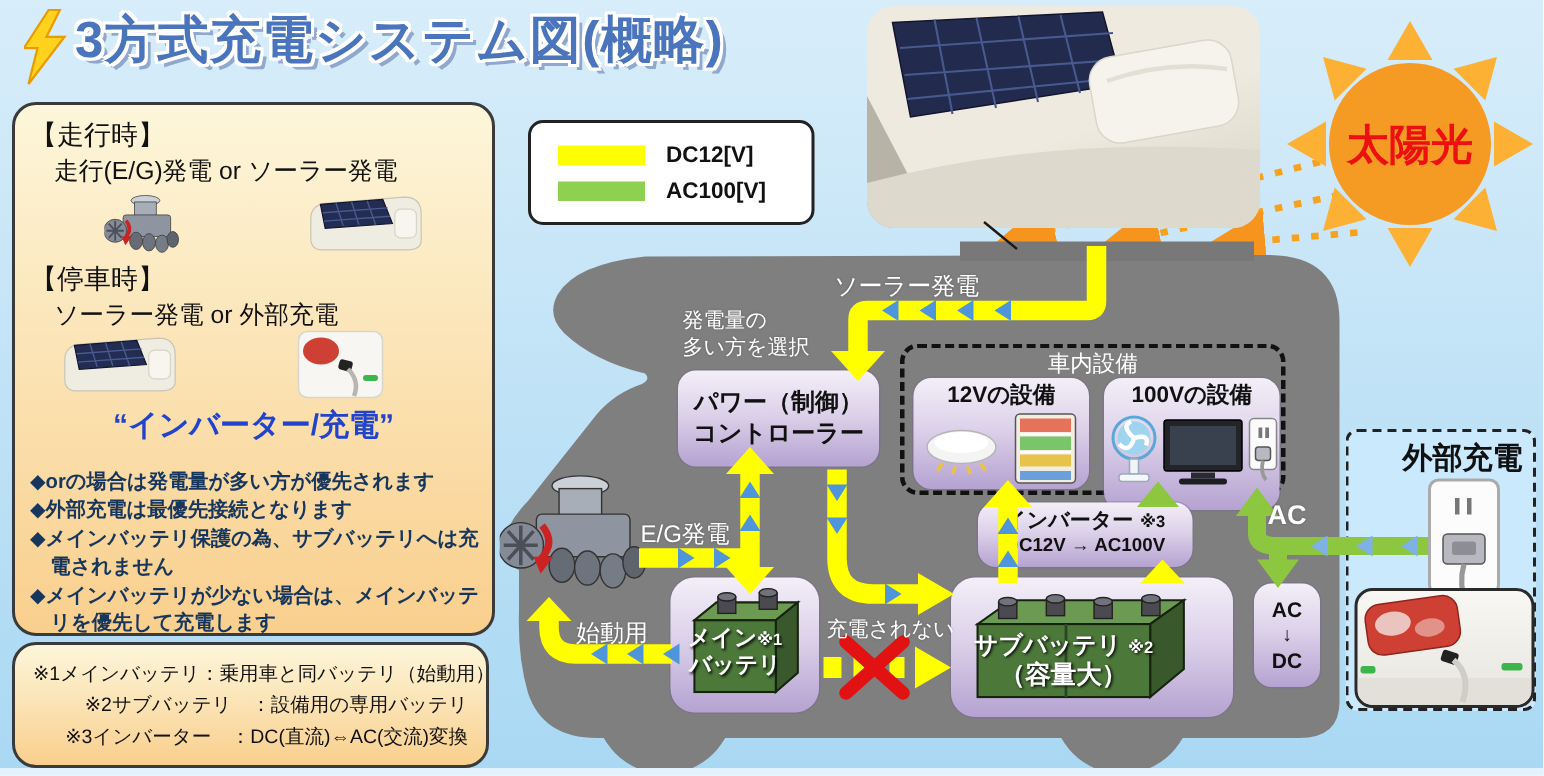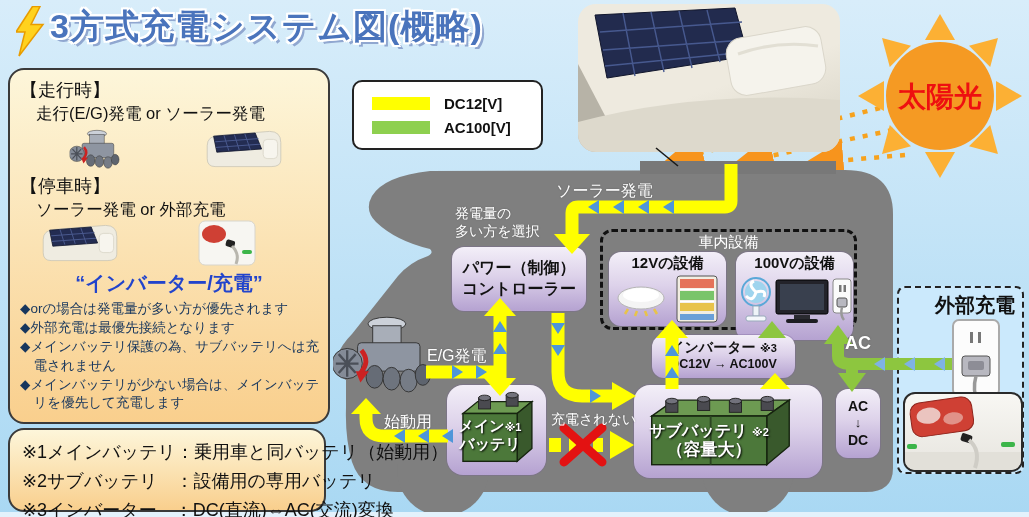--- a/index.html
+++ b/index.html
@@ -12,21 +12,21 @@
   .title{left:16px;top:4px;display:flex;align-items:flex-start;z-index:8;}
   .title-text{font-size:34px;font-weight:800;color:#4a74bc;letter-spacing:1px;
     text-shadow:-2px -2px 0 #fff,2px -2px 0 #fff,-2px 2px 0 #fff,2px 2px 0 #fff,
       -2px 0 0 #fff,2px 0 0 #fff,0 -2px 0 #fff,0 2px 0 #fff,4px 4px 0 #90a7d0;}
   
   .cream{background:linear-gradient(#fdf6da,#f9cf8d);border:2px solid #3a3a3a;border-radius:16px;z-index:7;}
   .p-head{font-size:18px;color:#111;font-weight:400;}
   .p-line{font-size:16.5px;color:#111;}
   .slogan{width:100%;text-align:center;font-size:20px;font-weight:700;color:#2244cc;}
   .bullet{font-size:13.5px;line-height:1.4;color:#17365d;padding-left:1em;text-indent:-1em;}
-  .note-line{font-size:18px;line-height:1.62;color:#111;white-space:pre;}
+  .note-line{font-size:13px;line-height:1.62;color:#111;white-space:pre;text-align:right;}
   
   .legend{left:352px;top:80px;width:187px;height:62px;background:#fff;border:2px solid #222;
     border-radius:10px;z-index:7;display:flex;flex-direction:column;justify-content:center;gap:7px;padding:2px 0;}
   .leg-row{display:flex;align-items:center;gap:14px;padding-left:18px;}
   .leg-swatch{width:58px;height:13px;}
   .leg-label{font-size:15px;font-weight:700;color:#111;}
   
   .pbox{background:linear-gradient(#f3eff8 0%,#ddd2ea 45%,#b5a2d1 100%);border-radius:12px;
     box-shadow:0 0 0 1px rgba(120,100,150,.35);}
   .box-title{font-weight:700;color:#111;text-align:center;}
@@ -367,21 +367,21 @@
         <use href="#solar-sym"></use>
       </svg>
     <svg class="abs" style="left:188px;top:150px" width="58" height="46" viewBox="0 0 58 46">
       <rect x="1" y="1" width="56" height="44" rx="6" fill="#f7f6f2" stroke="#d8d5cc"></rect>
       <ellipse cx="16" cy="14" rx="12" ry="9" fill="#cf4034"></ellipse>
       <rect x="28" y="20" width="9" height="7" rx="2" fill="#222" transform="rotate(15 32 23)"></rect>
       <path d="M34 26 q8 8 4 18" stroke="#b8b6ae" stroke-width="3" fill="none"></path>
       <rect x="44" y="30" width="10" height="4" rx="2" fill="#3cb54a"></rect>
     </svg>
     <div class="abs slogan" style="left:0;top:200px;">“インバーター/充電”</div>
-    <div class="abs" style="left:10px;top:230px;width:300px;">
+    <div class="abs" style="left:10px;top:242px;width:300px;font-weight:bold;">
       <div class="bullet">◆orの場合は発電量が多い方が優先されます</div>
       <div class="bullet">◆外部充電は最優先接続となります</div>
       <div class="bullet">◆メインバッテリ保護の為、サブバッテリへは充電されません</div>
       <div class="bullet">◆メインバッテリが少ない場合は、メインバッテリを優先して充電します</div>
     </div>
   </div>
 
   <div class="abs cream" style="left:8px;top:428px;width:318px;height:84px;padding:8px 12px;box-sizing:border-box;">
     <div class="note-line">※1メインバッテリ：乗用車と同バッテリ（始動用）</div>
     <div class="note-line">※2サブバッテリ　：設備用の専用バッテリ</div>

